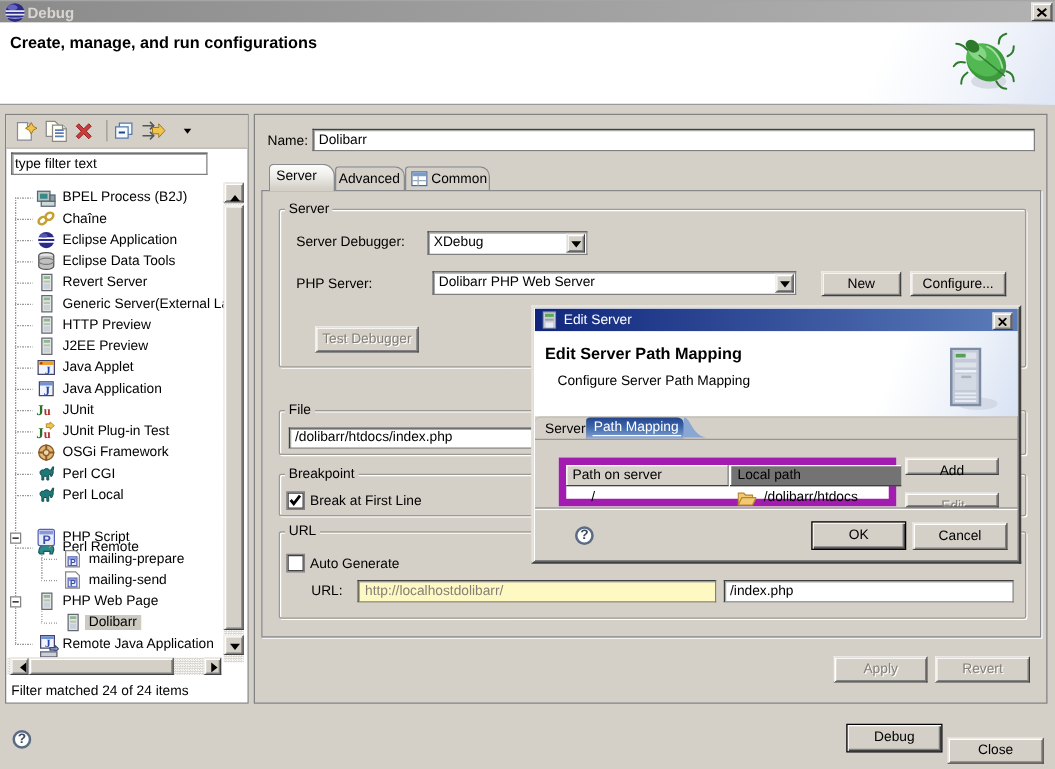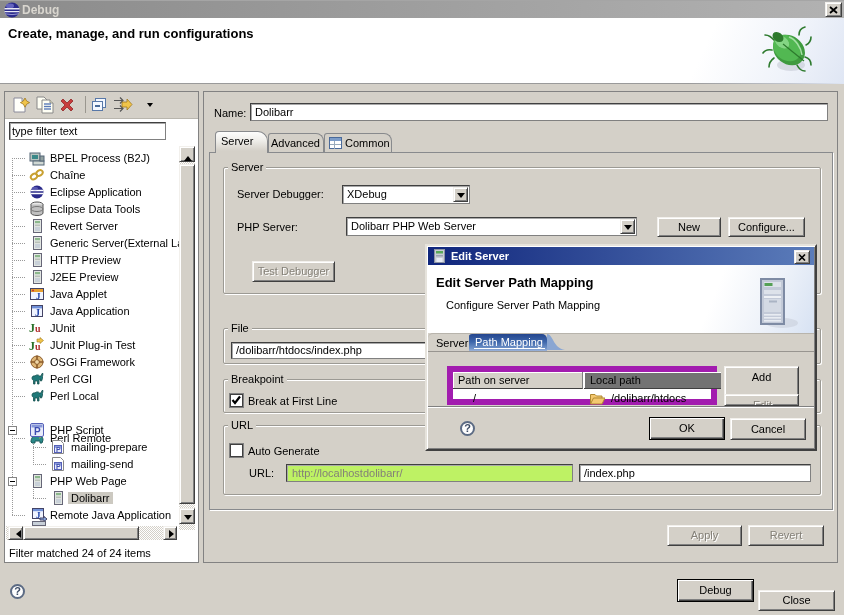--- a/index.html
+++ b/index.html
@@ -380,41 +380,41 @@
         <path d="M1.5 5 L4 8 L9 1.5" stroke="#000" stroke-width="2.2" fill="none"></path>
       </svg>
   </div>
   <div class="lbl" style="left:44px; top:303px;">Break at First Line</div>
 
   <div class="groove" style="left:19px; top:333px; width:598px; height:70px;"></div>
   <div class="legend" style="left:24px; top:328px;">URL</div>
   <div class="abs" id="cb2" style="left:26px; top:352px; width:13px; height:13px; background:#fff; border:1px solid #404040; box-shadow:0 0 0 1px #808080;"></div>
   <div class="lbl" style="left:44px; top:353px;">Auto Generate</div>
   <div class="lbl" style="left:45px; top:375px;">URL:</div>
-  <div class="inp" style="left:82px; top:372px; width:287px; height:18px; line-height:16px; padding-left:5px; background:#bef264; color:#848078;">http://localhostdolibarr/</div>
+  <div class="inp" style="left:82px; top:372px; width:287px; height:18px; line-height:16px; padding-left:5px; background:#fef9c3; color:#848078;">http://localhostdolibarr/</div>
   <div class="inp" style="left:375px; top:372px; width:232px; height:18px; line-height:16px; padding-left:4px;">/index.php</div>
 
   <div class="btn dis" style="left:463px; top:433px; width:75px; height:21px; line-height:19px;">Apply</div>
   <div class="btn dis" style="left:544px; top:433px; width:76px; height:21px; line-height:19px;">Revert</div>
 </div>
 
 <div class="abs" id="helpmain" style="left:10px; top:584px; width:15px; height:15px; border:2px solid #5c6b84; border-radius:50%; background:#fdfdfd; color:#3c4b64; font-weight:bold; font-size:11px; text-align:center; line-height:11px;">?</div>
 <div class="abs" id="btnDebug" style="left:677px; top:579px; width:77px; height:23px; background:#d4d0c8; border:1px solid #000; box-shadow: inset 1px 1px 0 #fff, inset -1px -1px 0 #404040, inset -2px -2px 0 #808080; text-align:center; line-height:21px;">Debug</div>
 <div class="abs btn" id="btnClose" style="left:758px; top:580px; width:77px; height:21px; line-height:19px;margin-top:10px;">Close</div>
 
 <div class="abs" id="dialog" style="left:425px; top:244px; width:392px; height:207px; background:#d4d0c8; border:2px solid; border-color:#e6e3dc #404040 #404040 #e6e3dc; box-shadow: inset 1px 1px 0 #fff, inset -1px -1px 0 #808080;">
 
   <div class="abs" style="left:1px; top:1px; width:386px; height:18px; background:linear-gradient(90deg,#10267c,#5b7cba);">
     <svg width="11" height="14" viewBox="0 0 11 14" style="position:absolute; left:6px; top:2px;">
       <rect x="0.5" y="0.5" width="10" height="13" fill="#c8ccd4" stroke="#8c94a4"></rect>
       <rect x="2" y="2" width="7" height="2.5" fill="#58a858"></rect>
       <rect x="2" y="6" width="7" height="1.5" fill="#9aa2b0"></rect>
       <rect x="2.5" y="9" width="6" height="4" fill="#e8ecf4"></rect>
     </svg>
-    <div style="position:absolute; left:23px; top:3px; color:#fff; font-weight:bold; font-size:11px;">Edit Server</div>
+    <div style="position:absolute; left:23px; top:3px; color:#fff; font-weight:normal; font-size:11px;">Edit Server</div>
     <div class="btn" style="left:366px; top:3px; width:16px; height:14px;">
         <svg width="8" height="7" viewBox="0 0 8 7" style="position:absolute;left:3px;top:3px;">
           <path d="M1 0.5 L7 6.5 M7 0.5 L1 6.5" stroke="#000" stroke-width="1.6"></path>
         </svg>
       </div>
   </div>
 
   <div class="abs" style="left:1px; top:19px; width:386px; height:68px; background:#fff;">
     <div style="position:absolute; right:0; top:0; width:150px; height:68px; background:linear-gradient(112deg, rgba(223,231,244,0) 35%, rgba(223,231,244,0.55) 70%, #d7e2f3 100%);"></div>
     <div style="position:absolute; left:8px; top:10px; font-weight:bold; font-size:13px;">Edit Server Path Mapping</div>
@@ -448,21 +448,21 @@
     <div style="position:absolute; left:0; top:0; width:130px; height:17px; background:#d4d0c8; border-right:1px solid #808080; border-bottom:1px solid #404040; box-shadow:inset 1px 1px 0 #fff; padding:2px 0 0 5px;">Path on server</div>
     <div style="position:absolute; left:131px; top:0; width:137px; height:17px; background:#737373; border-bottom:1px solid #404040; box-shadow:inset 1px 1px 0 #fff; padding:2px 0 0 6px;">Local path</div>
     <div style="position:absolute; left:20px; top:20px;">/</div>
     <svg width="15" height="12" viewBox="0 0 15 12" style="position:absolute; left:137px; top:21px;">
         <path d="M0.5 11 L0.5 1.5 L5 1.5 L6.5 3 L12 3 L12 5 M0.5 11 L3.5 5 L15 5 L12 11 Z" fill="#f4c870" stroke="#b08830"></path>
       </svg>
     <div style="position:absolute; left:158px; top:20px;">/dolibarr/htdocs</div>
     <div style="position:absolute; left:0px; top:34px; width:268px; height:1px; background:#e4e2dc;"></div>
   </div>
 
-  <div class="btn" style="left:297px; top:120px; width:75px; height:38px; line-height:20px;">Add</div>
+  <div class="btn" style="left:297px; top:120px; width:75px; height:14px; line-height:20px;">Add</div>
   <div class="btn dis" style="left:297px; top:148px; width:75px; height:12px; overflow:hidden;">
       <span style="position:absolute; left:28px; top:4px; line-height:13px;">Edit</span>
     </div>
 
   <div class="abs" style="left:1px; top:160px; width:386px; height:2px; border-top:1px solid #808080; border-bottom:1px solid #fff;"></div>
 
   <div class="abs" style="left:33px; top:175px; width:15px; height:15px; border:2px solid #5c6b84; border-radius:50%; background:#fdfdfd; color:#3c4b64; font-weight:bold; font-size:11px; text-align:center; line-height:11px;">?</div>
   <div class="abs" id="btnOK" style="left:222px; top:171px; width:76px; height:23px; background:#d4d0c8; border:1px solid #000; box-shadow: inset 1px 1px 0 #fff, inset -1px -1px 0 #404040, inset -2px -2px 0 #808080; text-align:center; line-height:21px;">OK</div>
   <div class="btn" style="left:303px; top:172px; width:76px; height:22px; line-height:20px;">Cancel</div>
 </div>

